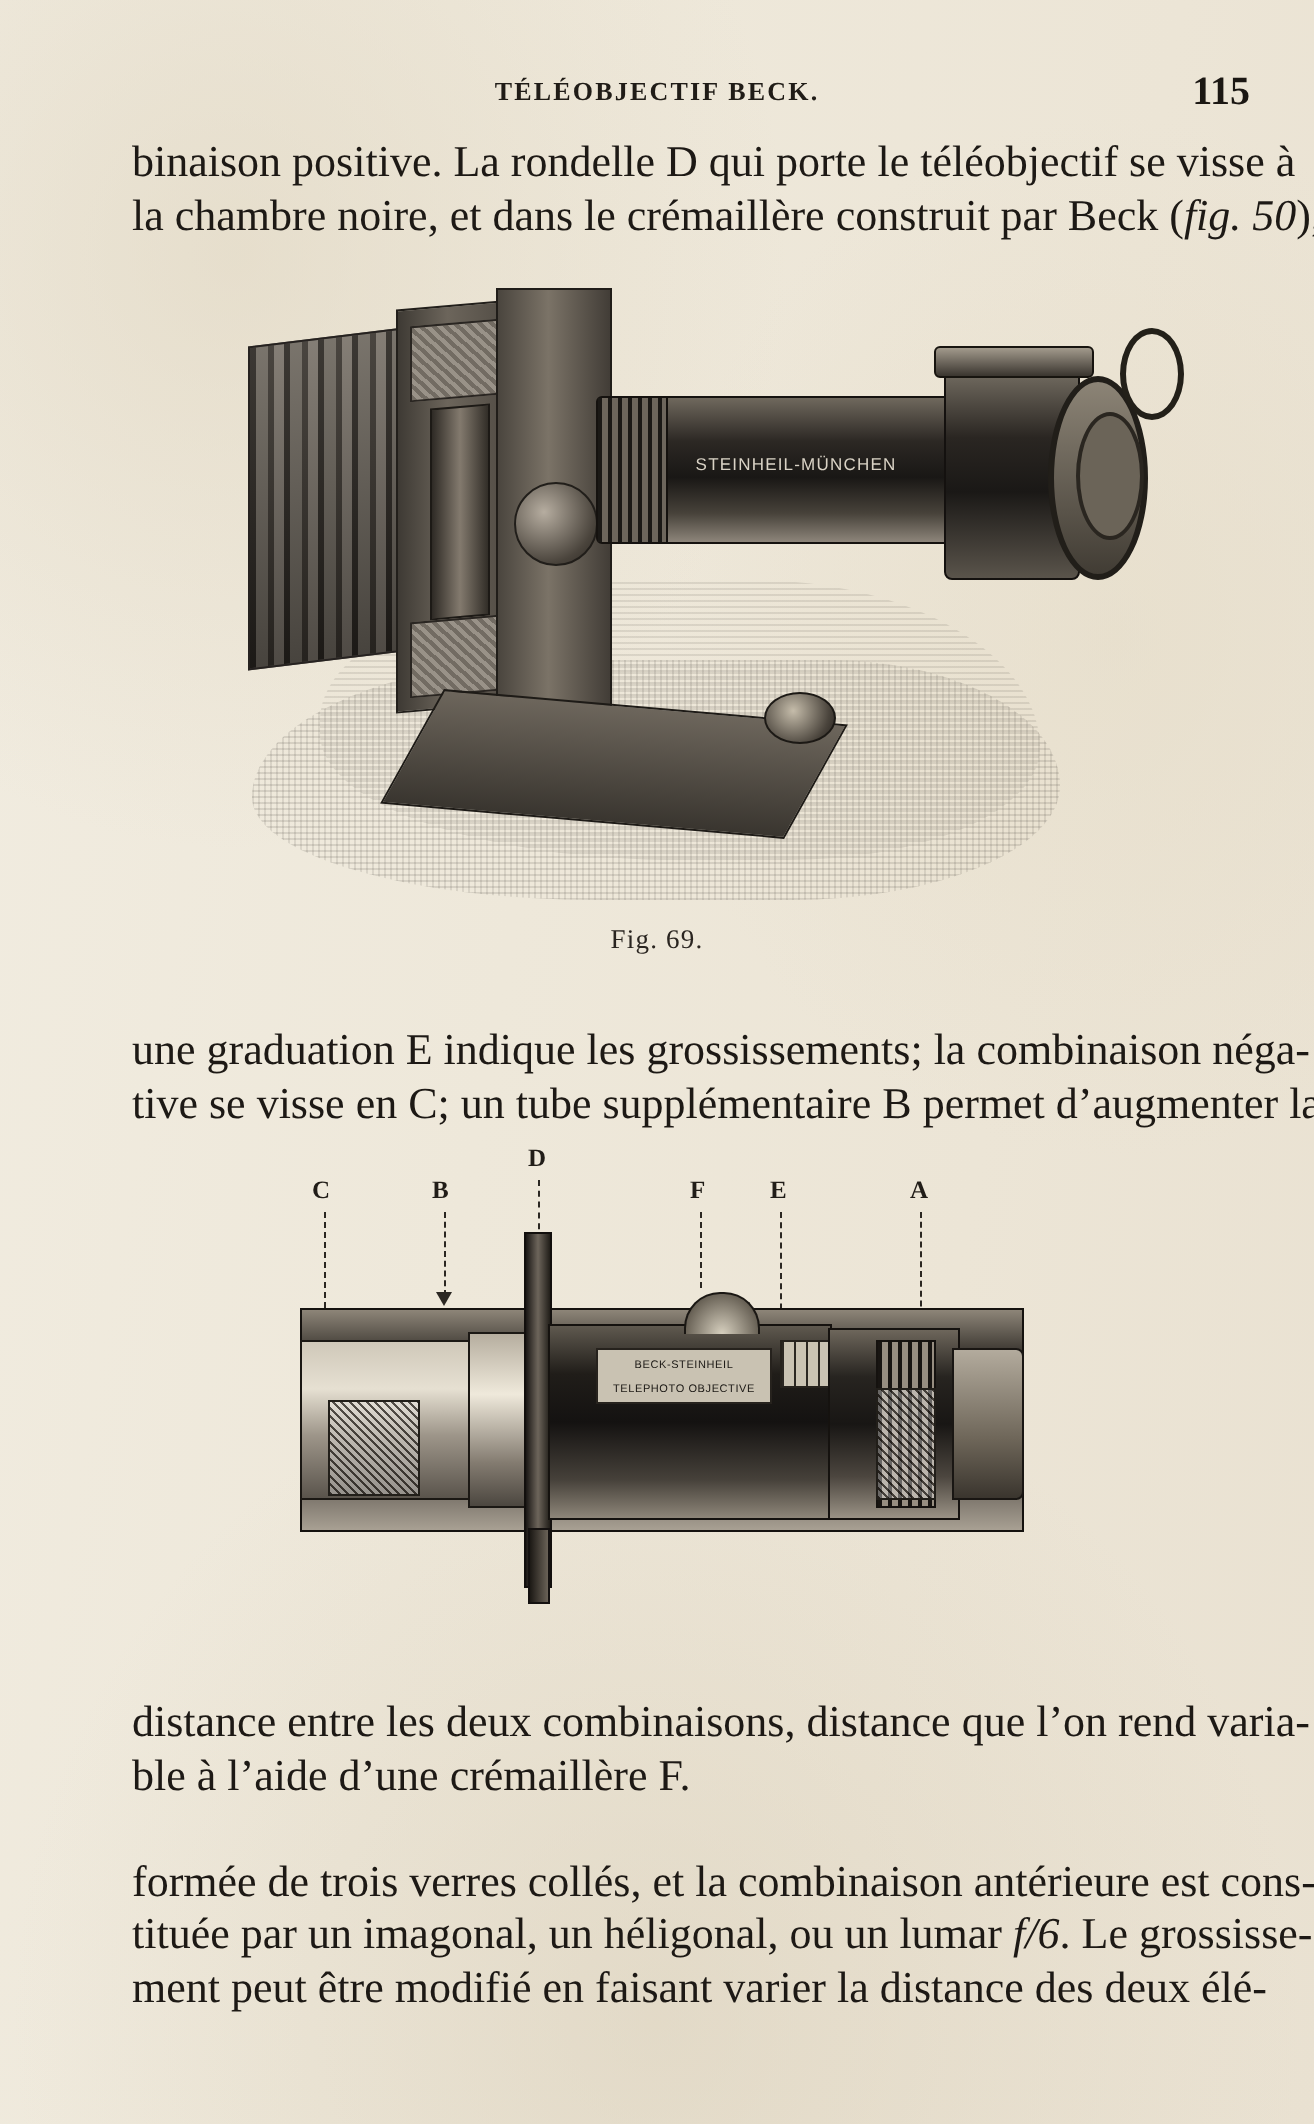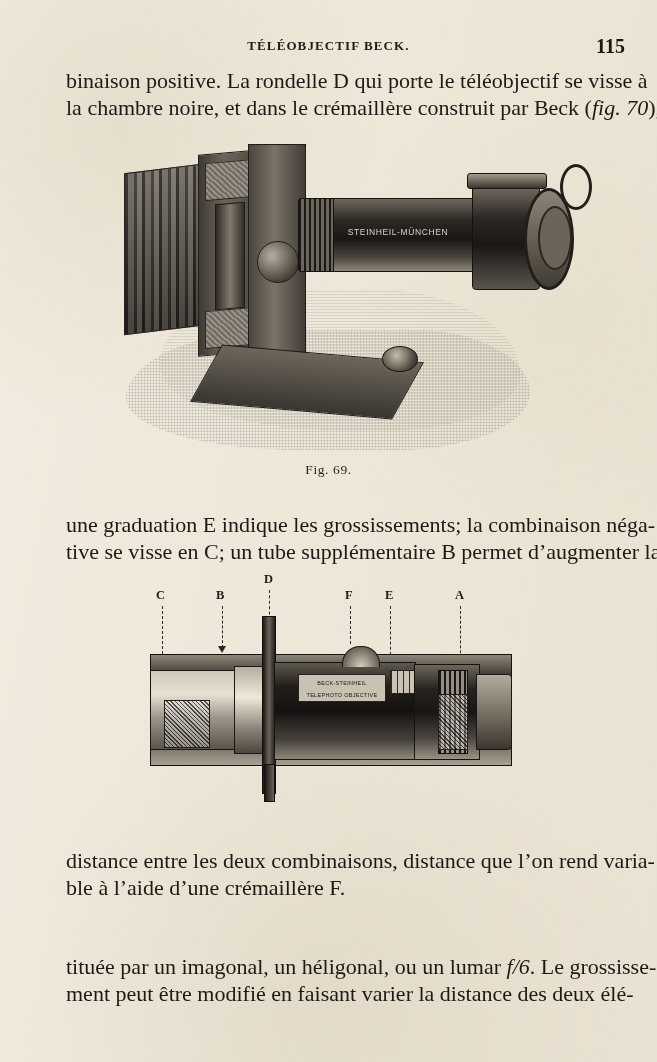--- a/index.html
+++ b/index.html
@@ -401,21 +401,21 @@
 <div class="content">
 
   <div class="runhead">
     <div class="title">TÉLÉOBJECTIF BECK.</div>
     <div class="folio">115</div>
   </div>
 
   <div class="para p1">
     <span>binaison positive. La rondelle D qui porte le téléobjectif se visse à</span>
     <br>
-    <span>la chambre noire, et dans le crémaillère construit par Beck (</span><em>fig. 70</em><span>),</span>
+    <span>la chambre noire, et dans le crémaillère construit par Beck (</span><em>fig. 50</em><span>),</span>
   </div>
 
   <div class="figure fig69">
     <div class="shadow"></div>
     <div class="shadow2"></div>
     <div class="bellows"></div>
     <div class="camback">
       <div class="plate"></div>
       <div class="rail"></div>
       <div class="plate b"></div>
@@ -480,19 +480,20 @@
     <div class="f70-cap"></div>
   </div>
 
   <div class="para p3">
     <span>distance entre les deux combinaisons, distance que l’on rend varia-</span>
     <br>
     <span>ble à l’aide d’une crémaillère F.</span>
     <br>
     <span class="indent"></span>
     <br>
+    <span>formée de trois verres collés, et la combinaison antérieure est cons-</span>
     <br>
     <span>tituée par un imagonal, un héligonal, ou un lumar </span><em>f/6</em><span>. Le grossisse-</span>
     <br>
     <span>ment peut être modifié en faisant varier la distance des deux élé-</span>
   </div>
 
 </div>
 
 </body></html>

